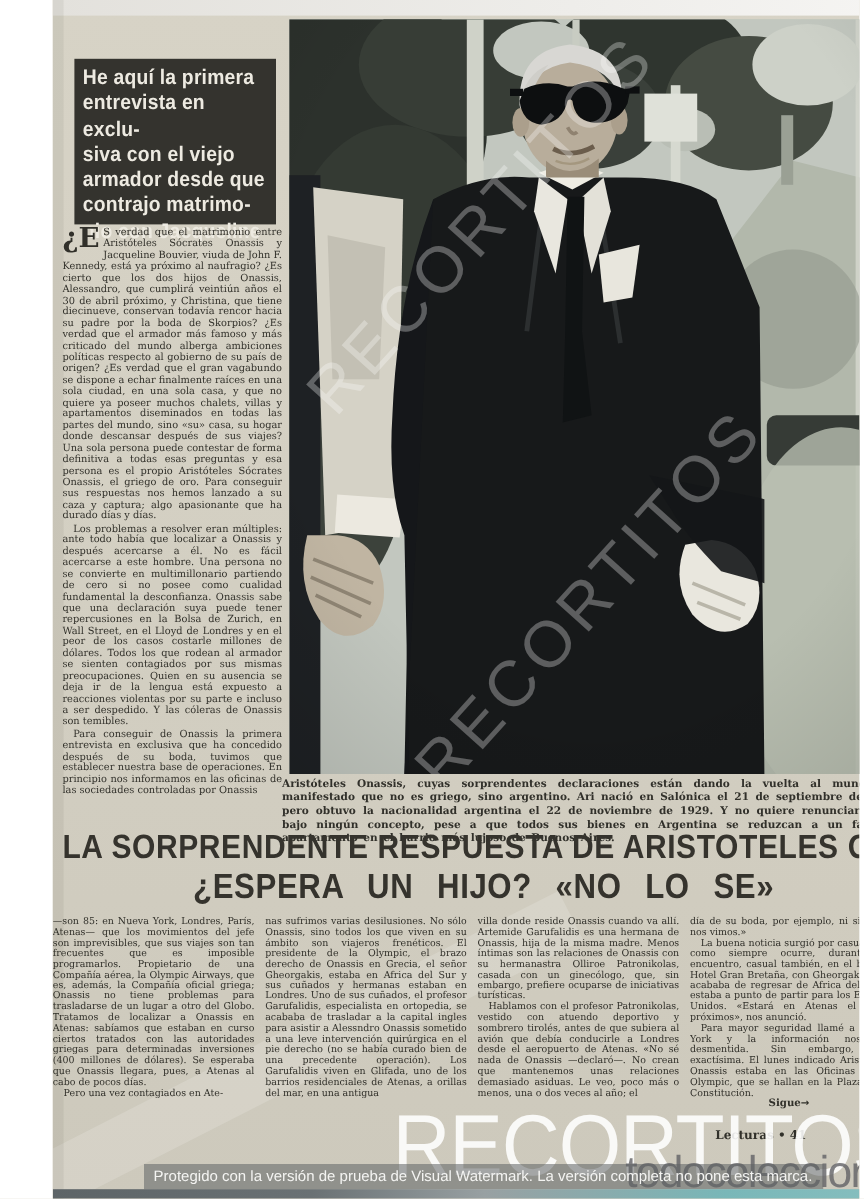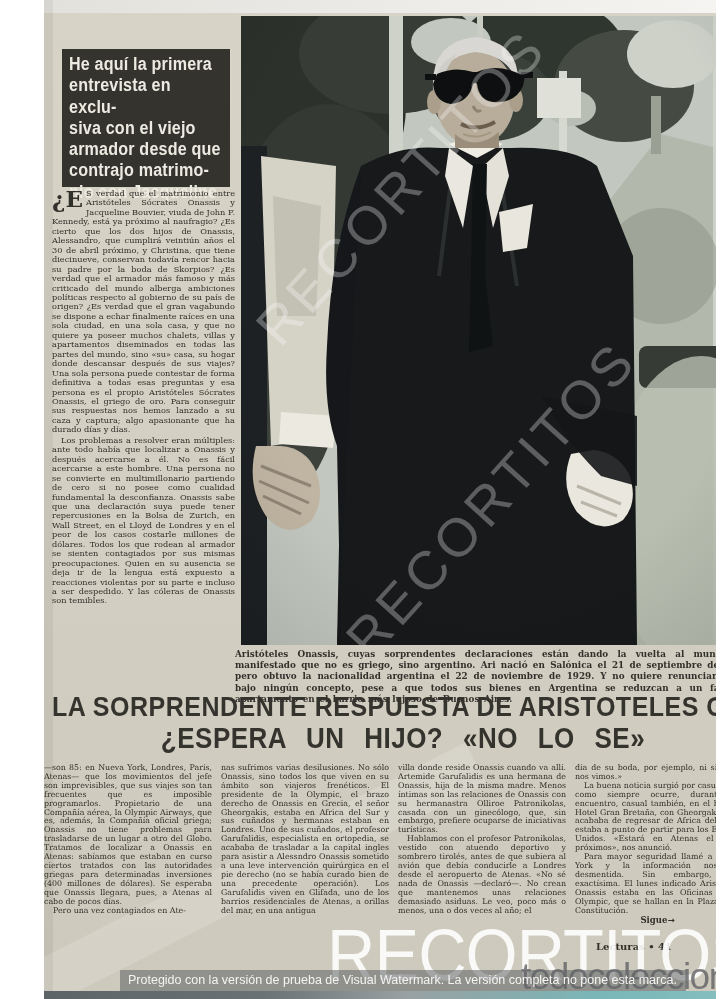--- a/index.html
+++ b/index.html
@@ -94,20 +94,21 @@
 entrevista en exclu-
 siva con el viejo
 armador desde que
 contrajo matrimo-
 nio con Jacqueline</span>
   </div>
 
   <div class="intro">
     <p><span class="dropcap">¿E</span><span>S verdad que el matrimonio entre Aristóteles Sócrates Onassis y Jacqueline Bouvier, viuda de John F. Kennedy, está ya próximo al naufragio? ¿Es cierto que los dos hijos de Onassis, Alessandro, que cumplirá veintiún años el 30 de abril próximo, y Christina, que tiene diecinueve, conservan todavía rencor hacia su padre por la boda de Skorpios? ¿Es verdad que el armador más famoso y más criticado del mundo alberga ambiciones políticas respecto al gobierno de su país de origen? ¿Es verdad que el gran vagabundo se dispone a echar finalmente raíces en una sola ciudad, en una sola casa, y que no quiere ya poseer muchos chalets, villas y apartamentos diseminados en todas las partes del mundo, sino «su» casa, su hogar donde descansar después de sus viajes? Una sola persona puede contestar de forma definitiva a todas esas preguntas y esa persona es el propio Aristóteles Sócrates Onassis, el griego de oro. Para conseguir sus respuestas nos hemos lanzado a su caza y captura; algo apasionante que ha durado días y días.</span></p>
     <p class="ind">Los problemas a resolver eran múltiples: ante todo había que localizar a Onassis y después acercarse a él. No es fácil acercarse a este hombre. Una persona no se convierte en multimillonario partiendo de cero si no posee como cualidad fundamental la desconfianza. Onassis sabe que una declaración suya puede tener repercusiones en la Bolsa de Zurich, en Wall Street, en el Lloyd de Londres y en el peor de los casos costarle millones de dólares. Todos los que rodean al armador se sienten contagiados por sus mismas preocupaciones. Quien en su ausencia se deja ir de la lengua está expuesto a reacciones violentas por su parte e incluso a ser despedido. Y las cóleras de Onassis son temibles.</p>
+    <p class="ind">Para conseguir de Onassis la primera entrevista en exclusiva que ha concedido después de su boda, tuvimos que establecer nuestra base de operaciones. En principio nos informamos en las oficinas de las sociedades controladas por Onassis</p>
   </div>
 
   <div class="photo">
     <svg viewBox="0 0 508 629" width="508" height="629" preserveAspectRatio="none">
       <defs>
         <radialGradient id="vg" cx="0.5" cy="0.4" r="0.85">
           <stop offset="0.6" stop-color="#000" stop-opacity="0"></stop>
           <stop offset="1" stop-color="#000" stop-opacity="0.45"></stop>
         </radialGradient>
       </defs>

